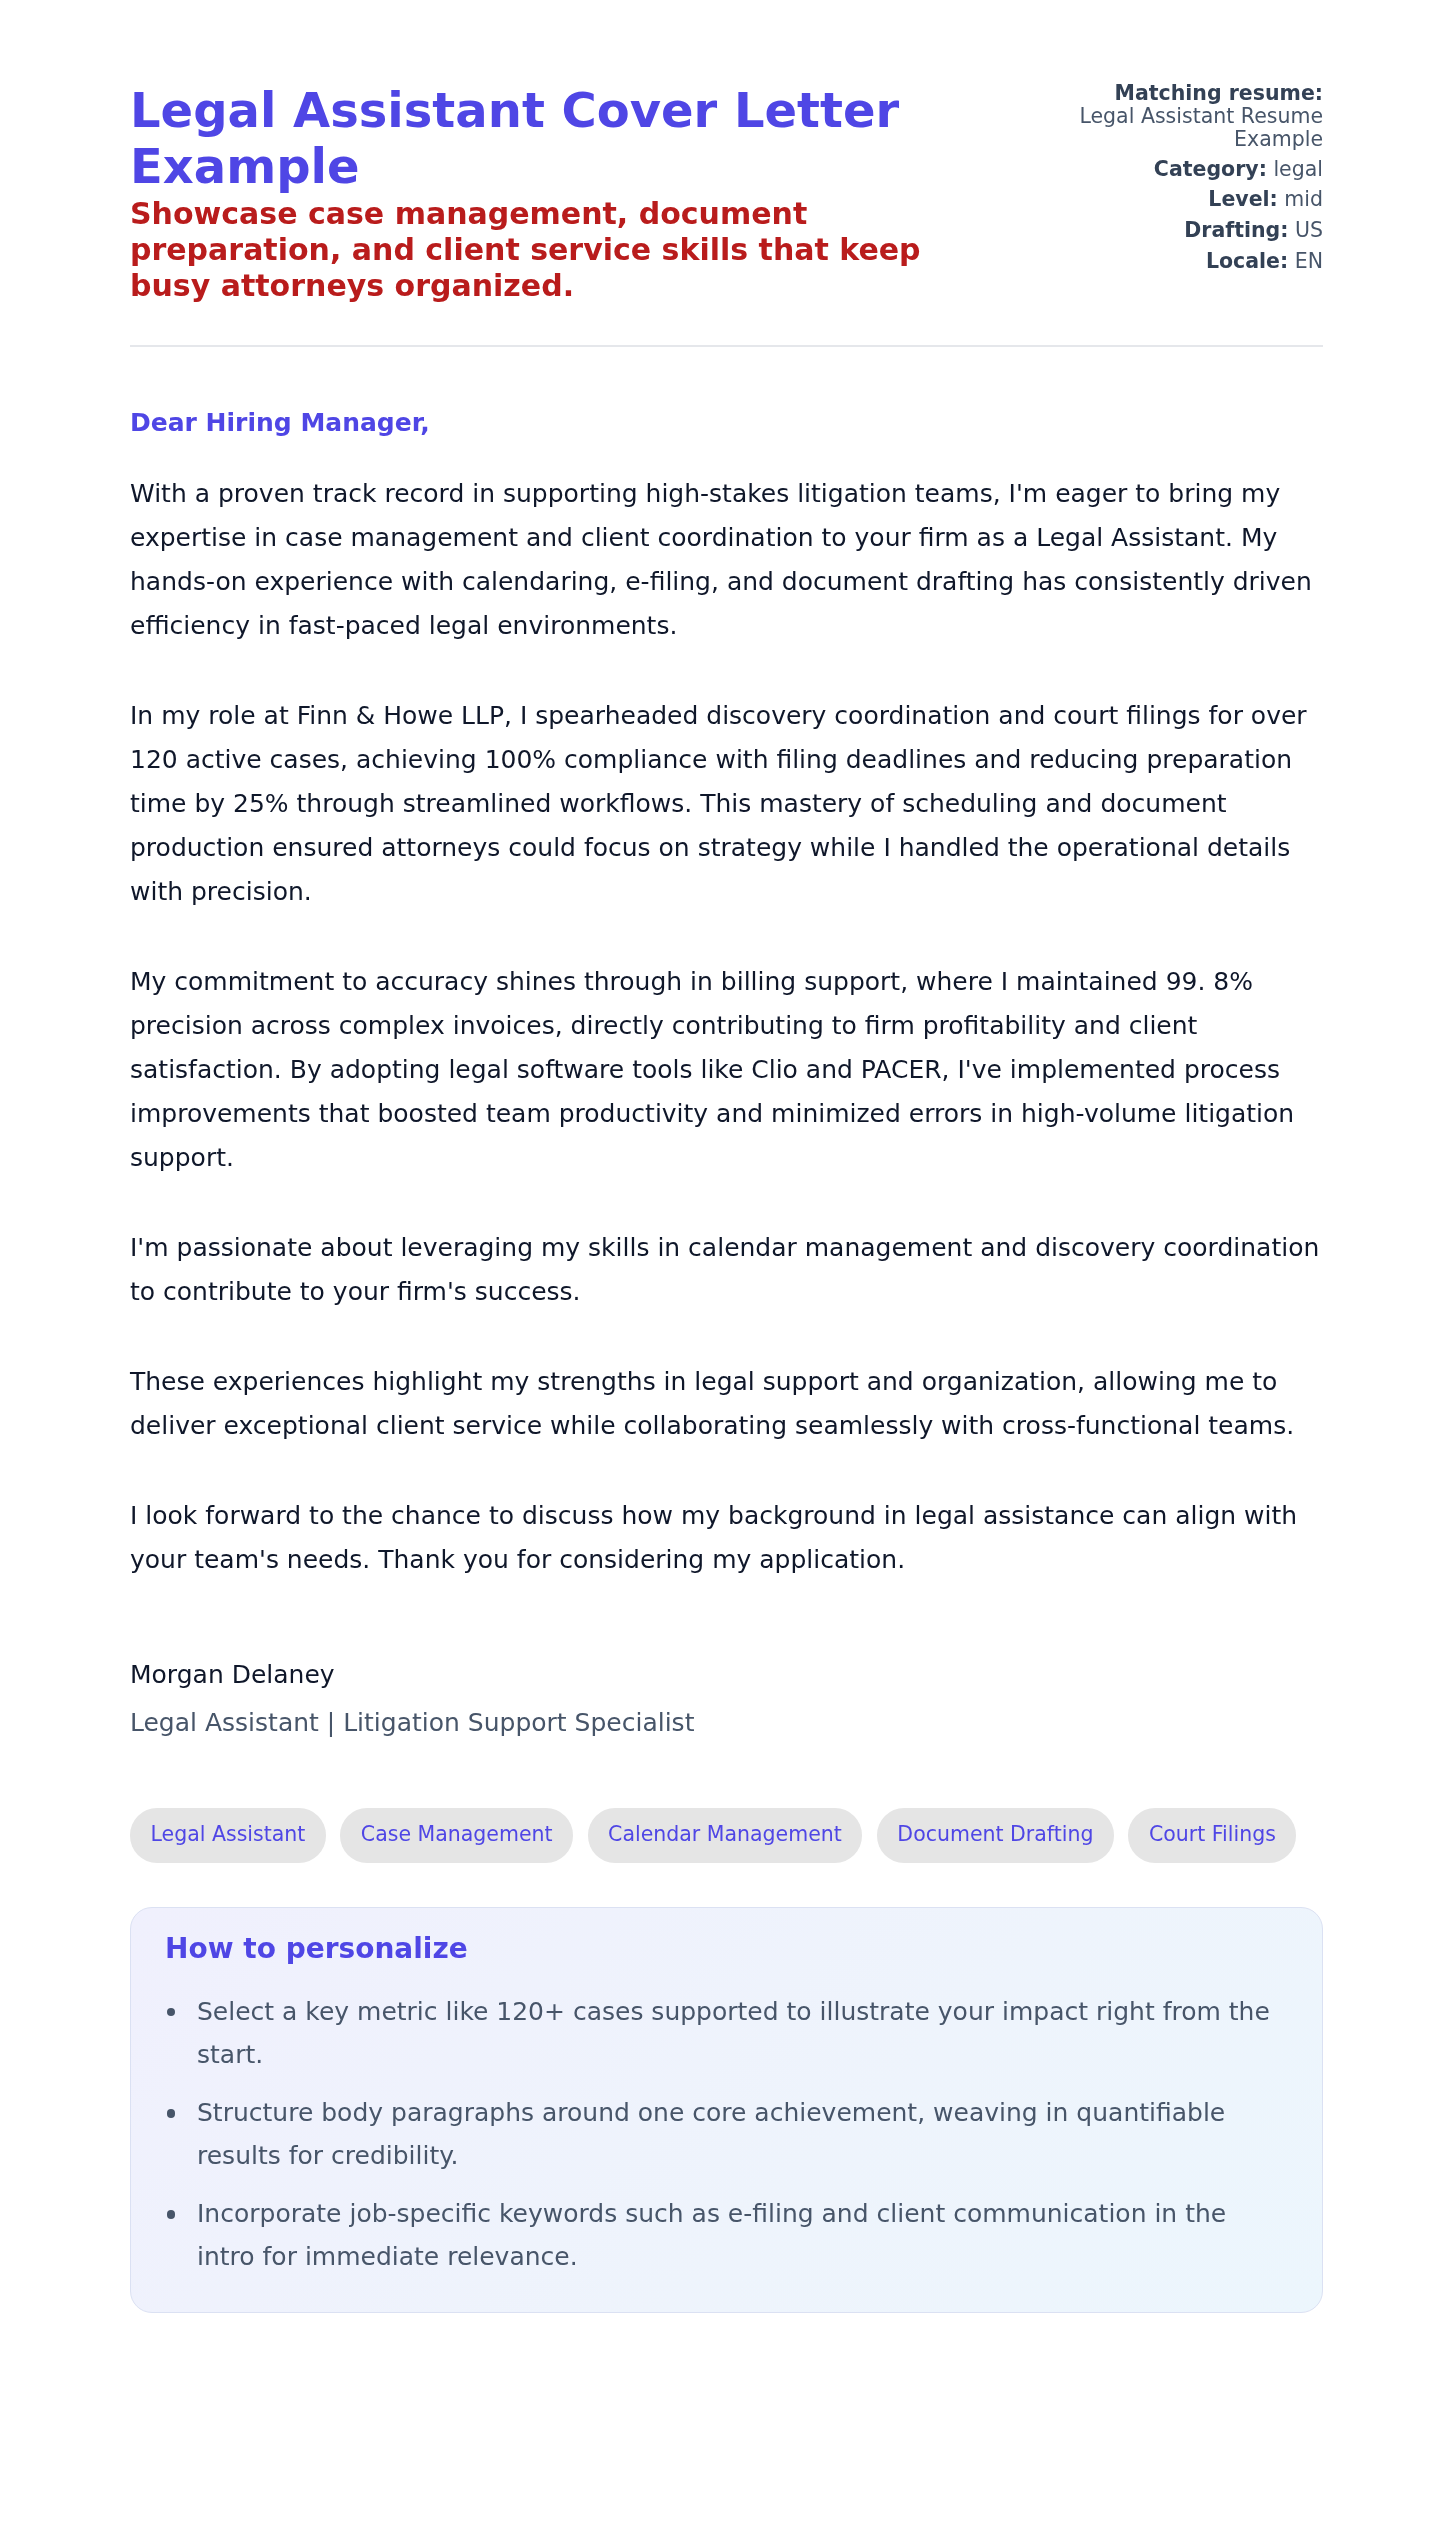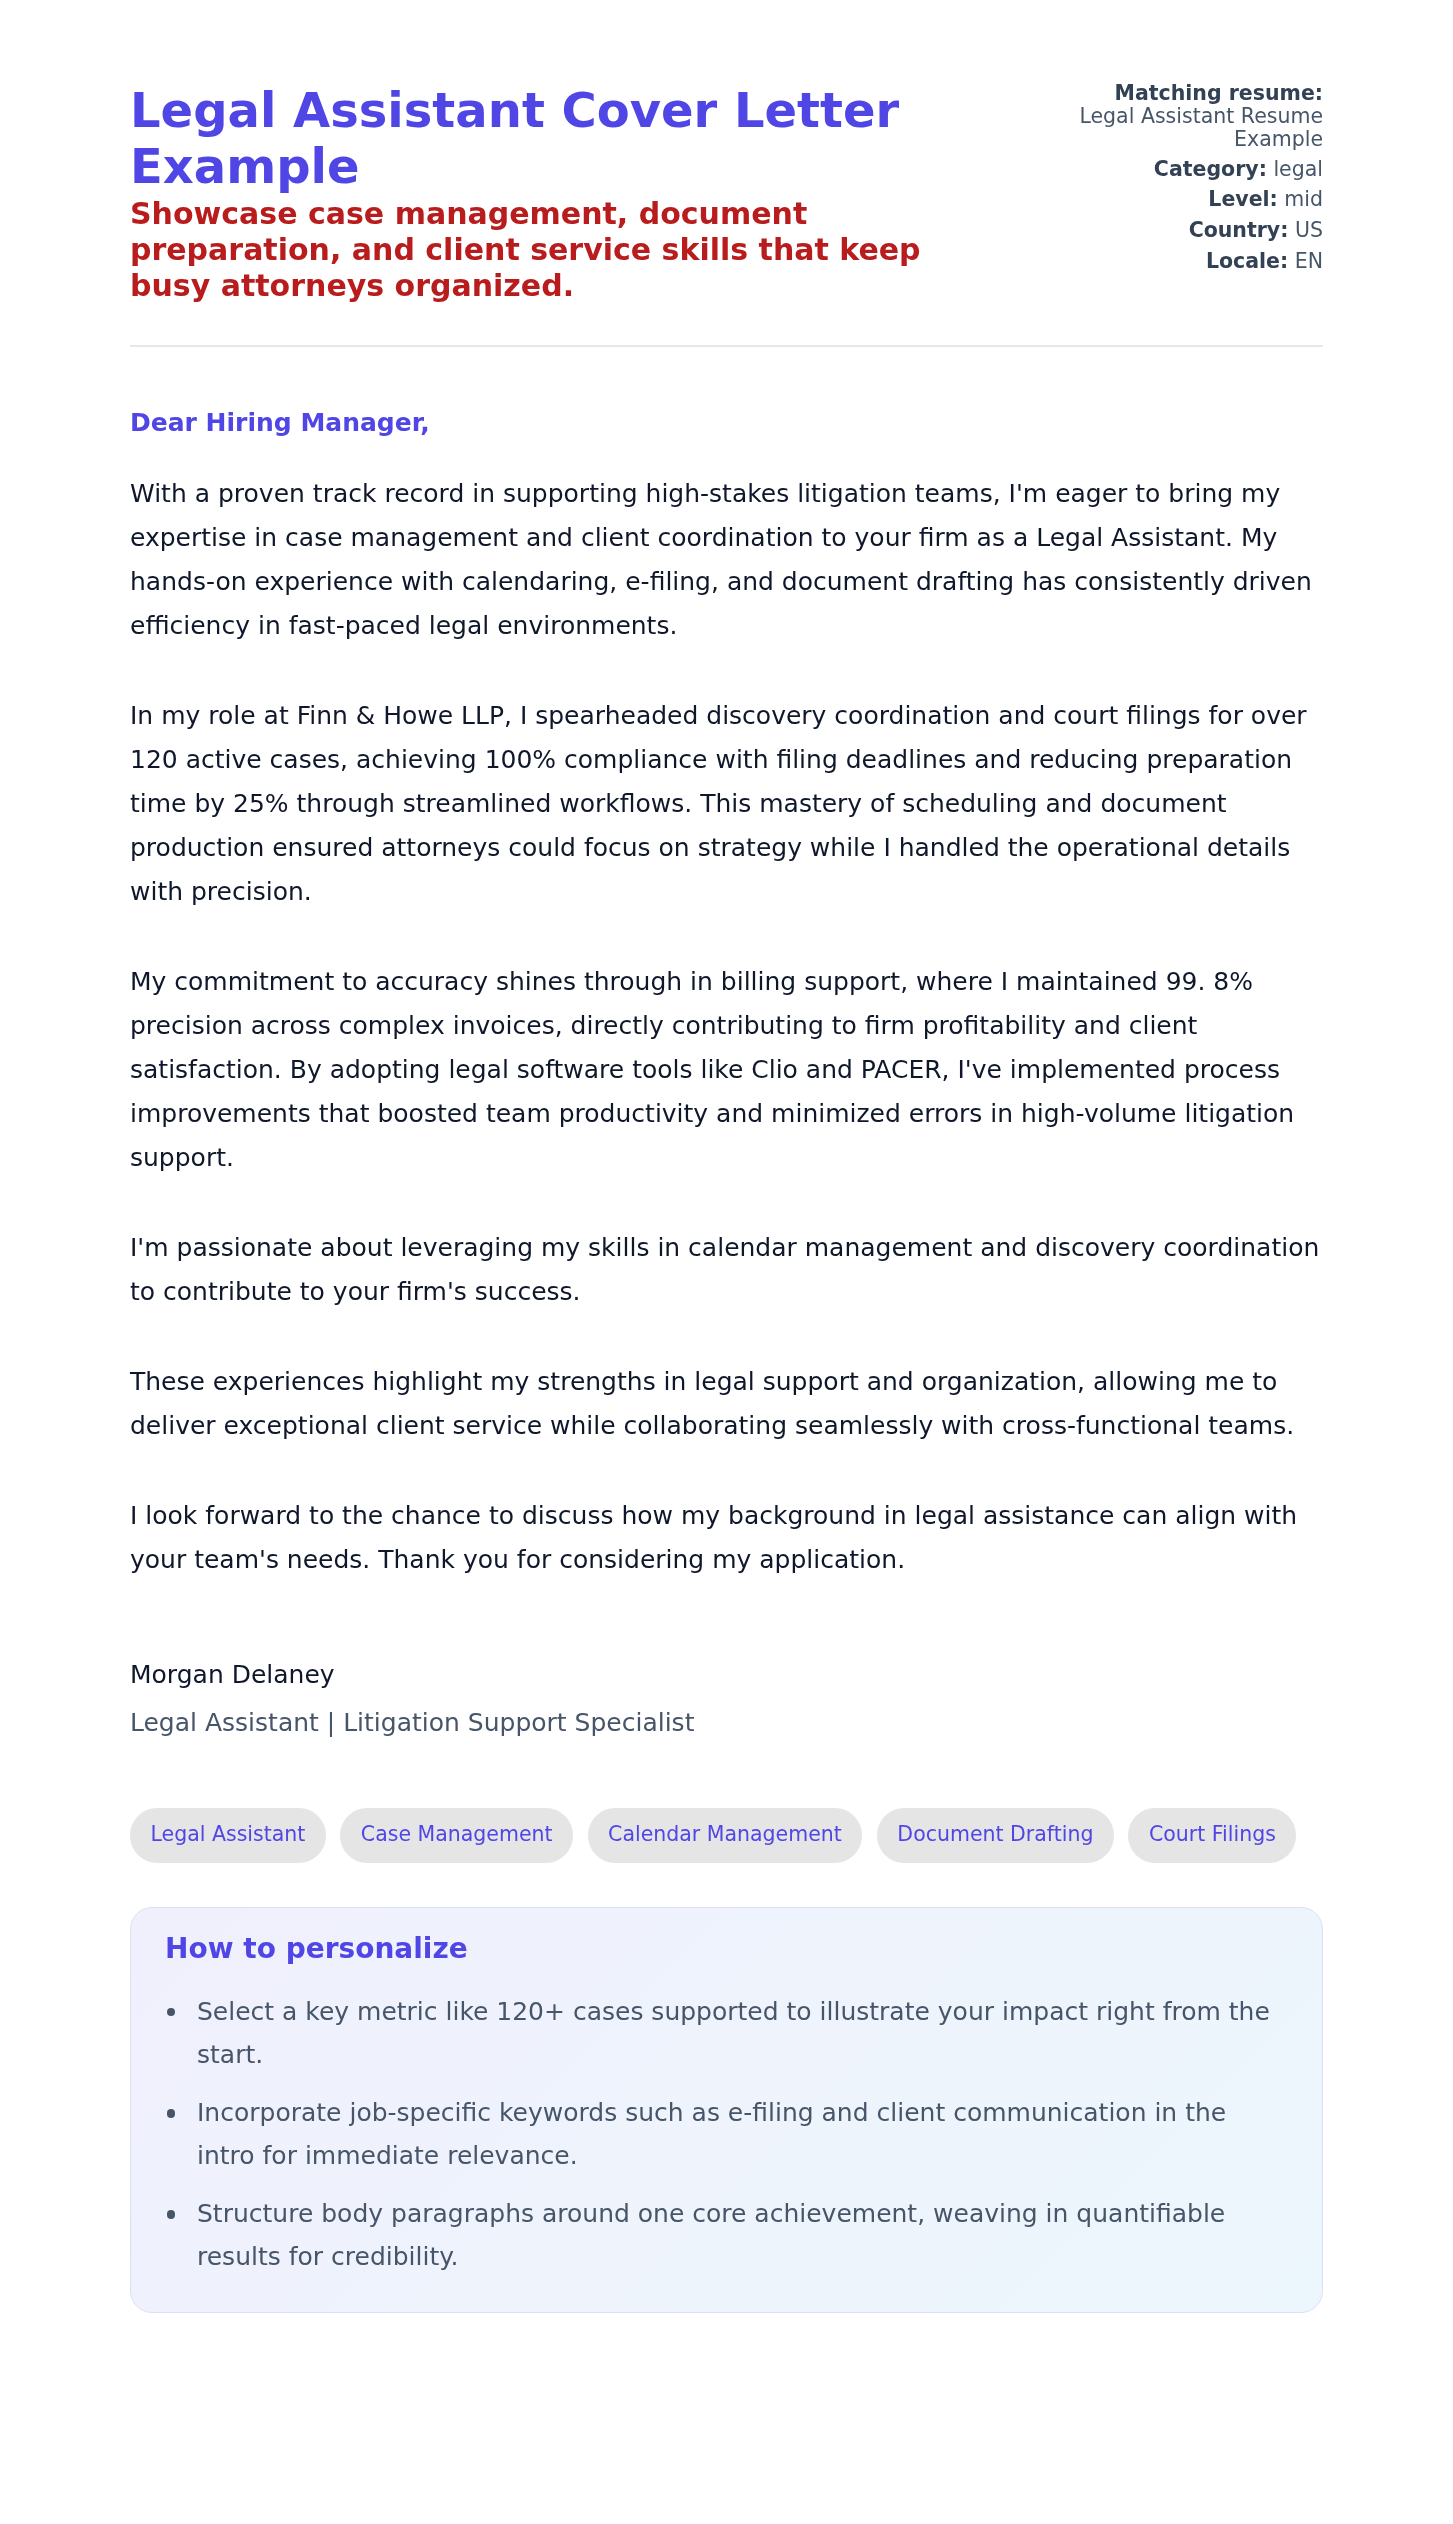--- a/index.html
+++ b/index.html
@@ -143,21 +143,21 @@
       </div>
       <div class="meta-row">
         <span class="meta-label">Category:</span>
         <span>legal</span>
       </div>
       <div class="meta-row">
         <span class="meta-label">Level:</span>
         <span>mid</span>
       </div>
       <div class="meta-row">
-        <span class="meta-label">Country:</span>
+        <span class="meta-label">Drafting:</span>
         <span>US</span>
       </div>
       <div class="meta-row">
         <span class="meta-label">Locale:</span>
         <span>EN</span>
       </div>
     </div>
   </header>
 
   <div class="greeting">Dear Hiring Manager,</div>
@@ -186,23 +186,23 @@
 
   <section class="tips">
     <h2 class="tips-title">How to personalize</h2>
     <ul class="tips-list">
       <li class="tips-item">
         <span class="bullet"></span>
         <span>Select a key metric like 120+ cases supported to illustrate your impact right from the start.</span>
       </li>
       <li class="tips-item">
         <span class="bullet"></span>
-        <span>Incorporate job-specific keywords such as e-filing and client communication in the intro for immediate relevance.</span>
+        <span>Structure body paragraphs around one core achievement, weaving in quantifiable results for credibility.</span>
       </li>
       <li class="tips-item">
         <span class="bullet"></span>
-        <span>Structure body paragraphs around one core achievement, weaving in quantifiable results for credibility.</span>
+        <span>Incorporate job-specific keywords such as e-filing and client communication in the intro for immediate relevance.</span>
       </li>
     </ul>
   </section>
 
 </div>
 
 
 </body></html>

